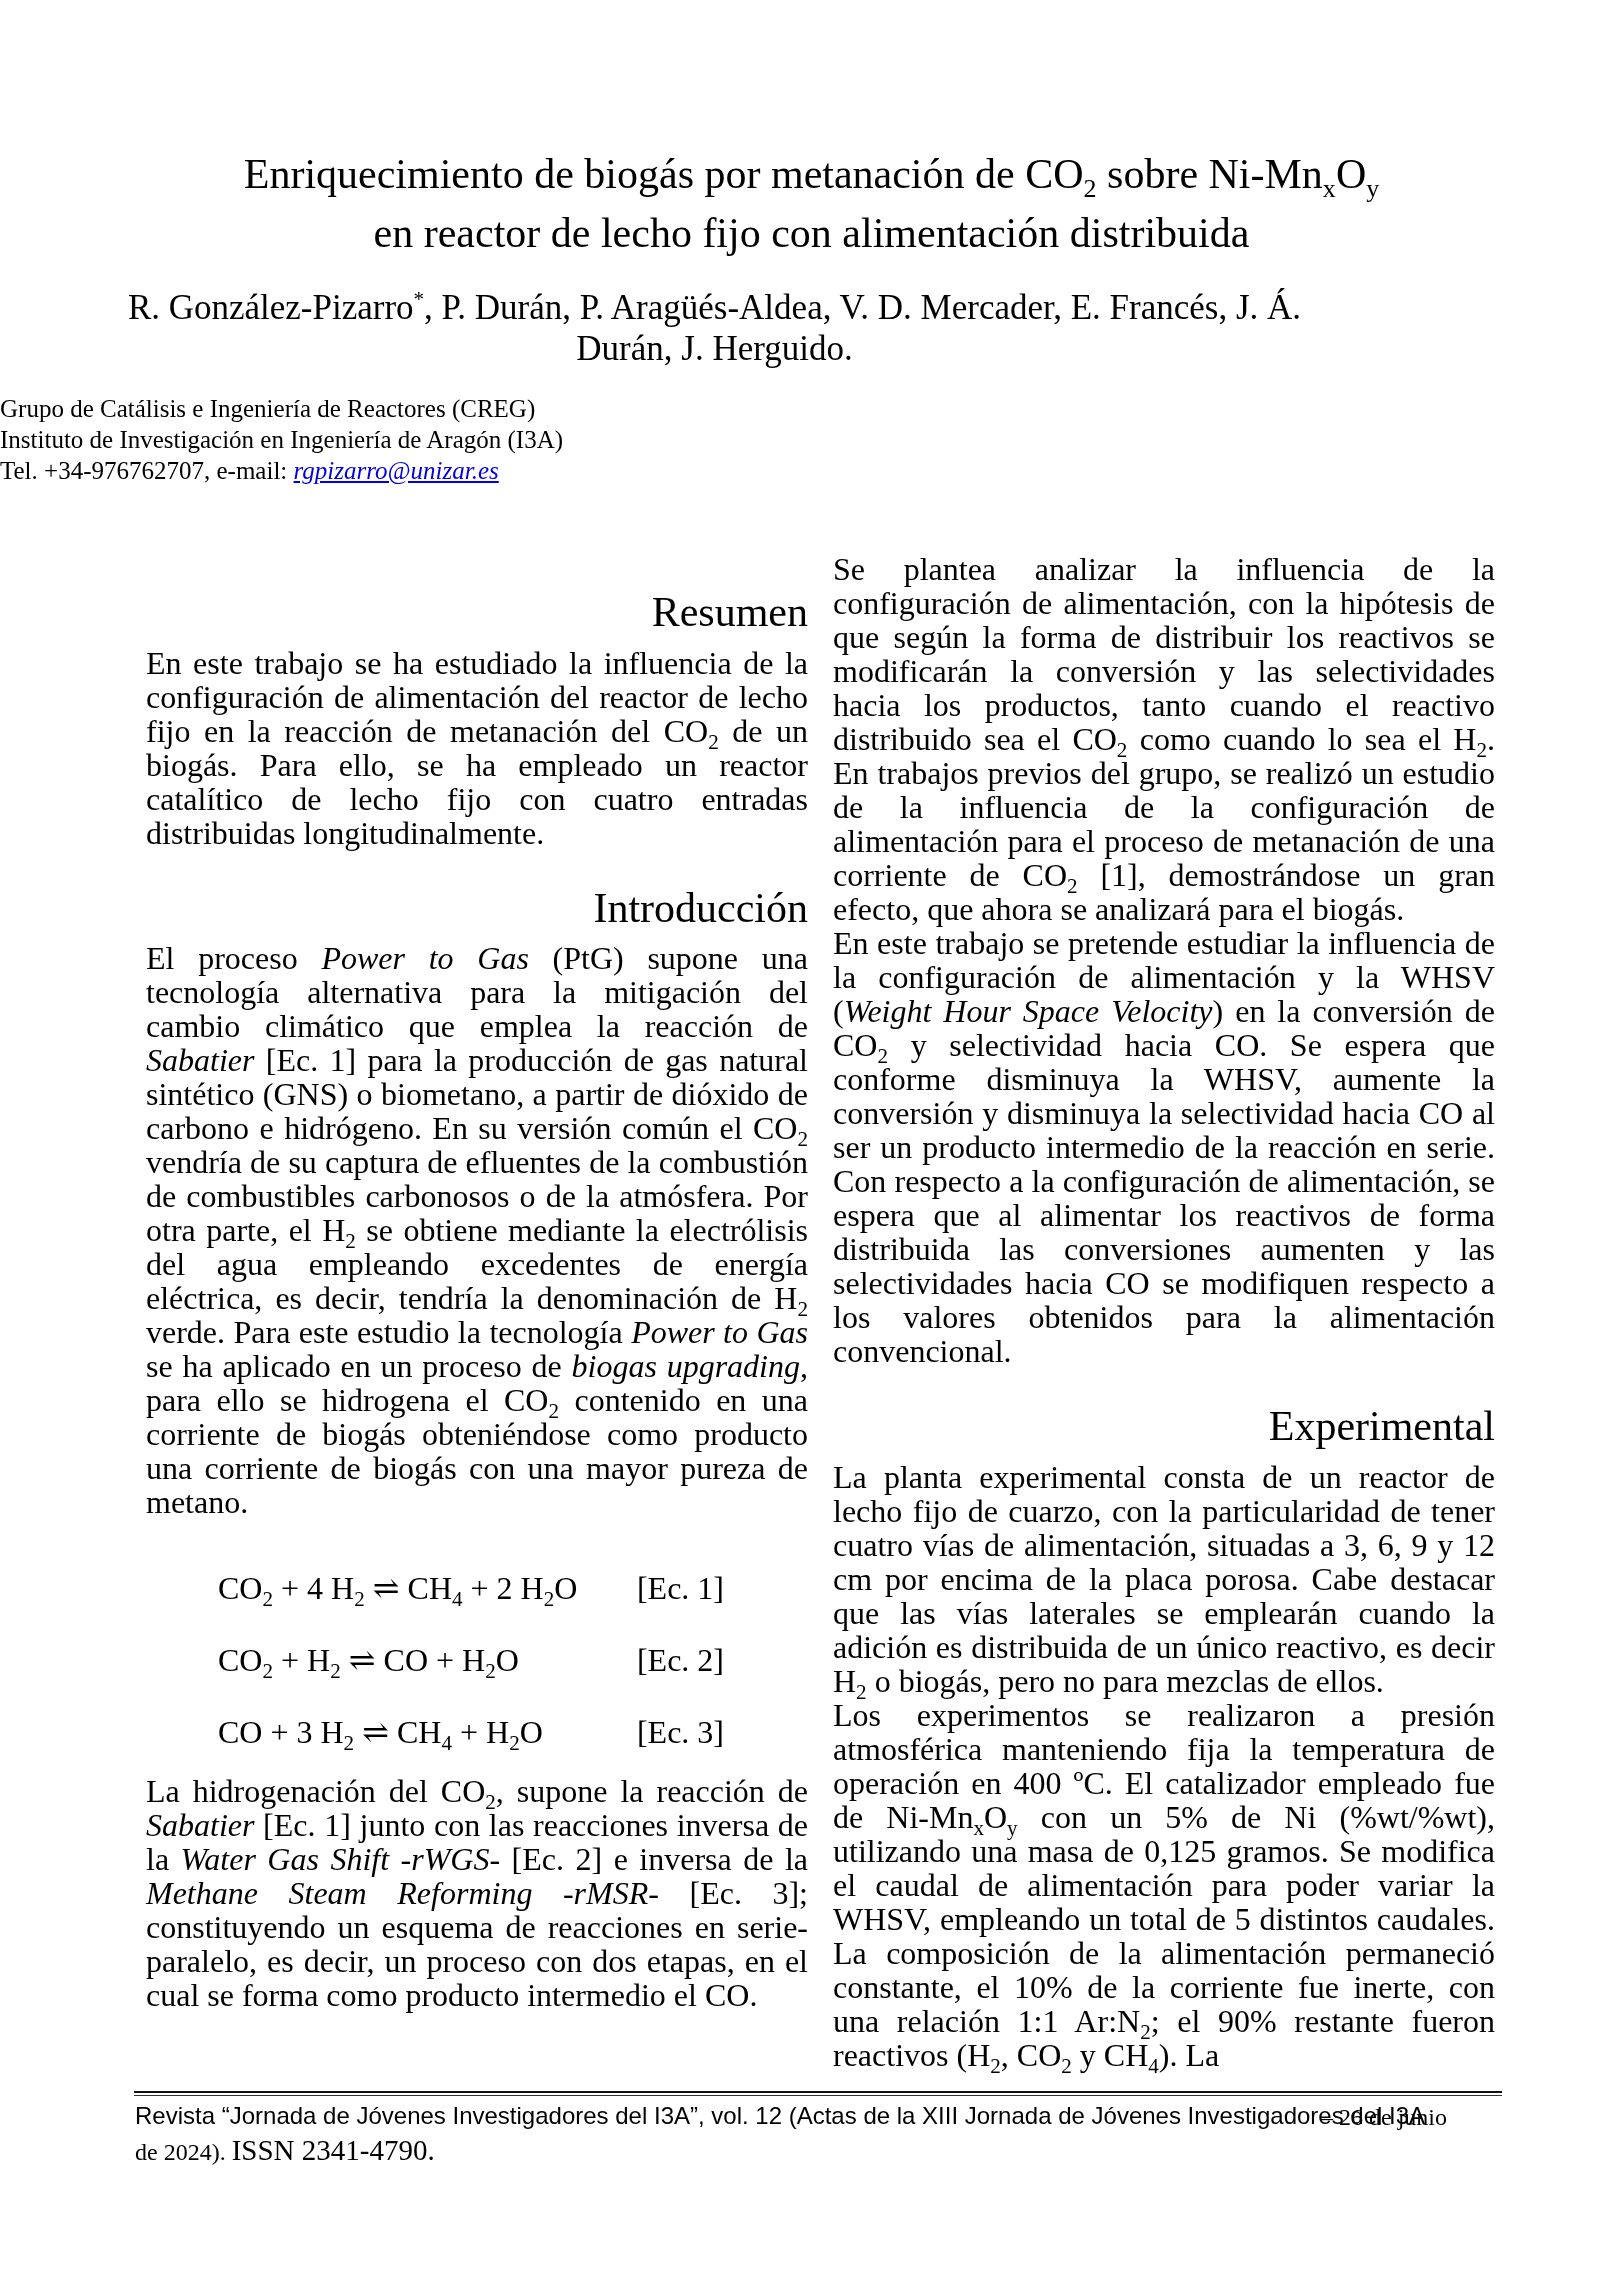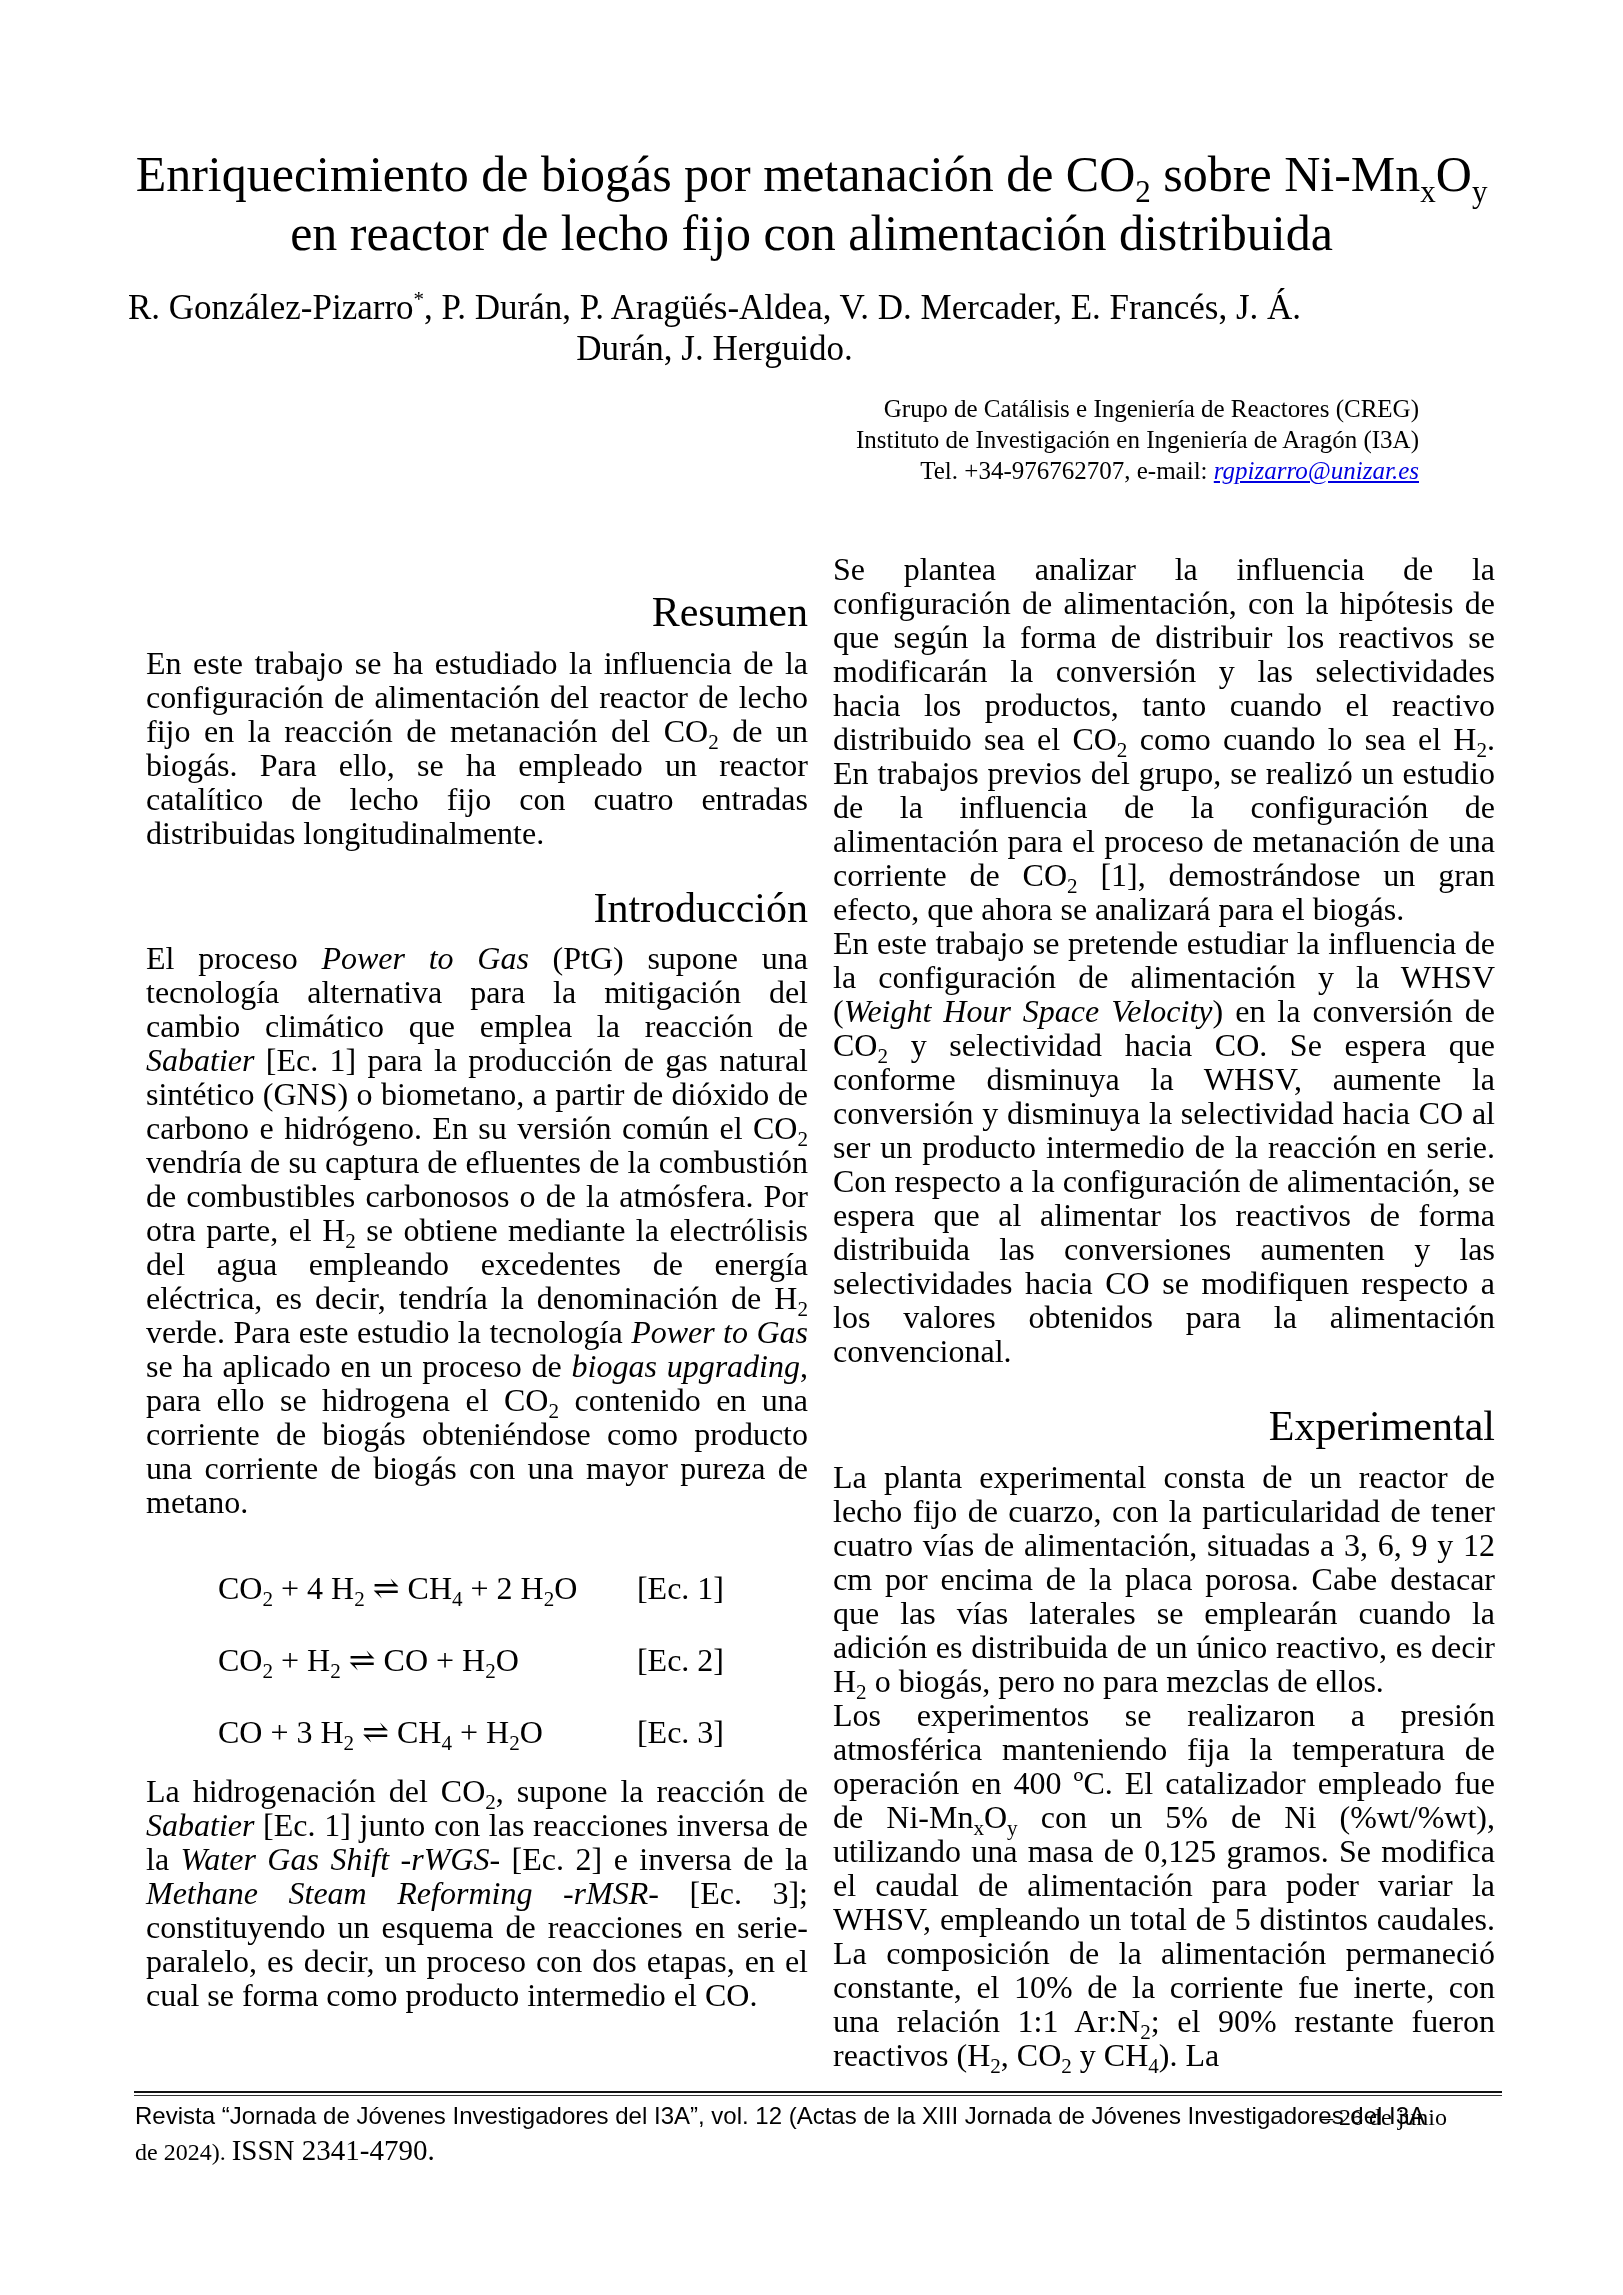--- a/index.html
+++ b/index.html
@@ -1,26 +1,26 @@
 <!DOCTYPE html>
 <html style="font-size:10.5px"><head>
 <meta charset="utf-8">
 <style>
   html,body { margin:0; padding:0; background:#ffffff; }
   body { width:1623px; height:2295px; color:#000; font-family:"Liberation Serif","DejaVu Serif",serif; }
   .page { position:relative; width:1623px; height:2295px; overflow:hidden; background:#fff; }
 
   
   .title { position:absolute; top:145px; left:0; width:1623px; text-align:center;
-           font-size:50px; line-height:59px; font-weight:normal; }
+           font-size:42px; line-height:59px; font-weight:normal; }
   .title sub { font-size:62%; }
   .authors { position:absolute; top:287px; left:0; width:1429px; text-align:center;
              font-size:35px; line-height:41px; }
   .authors sup { font-size:60%; }
-  .affil { position:absolute; top:393px; left:0; width:1419px; text-align:right;
+  .affil { position:absolute; top:393px; left:0; width:1419px; text-align:left;
            font-size:25px; line-height:31px; }
   .email-link { color:#0000e0; font-style:italic; text-decoration:underline; cursor:pointer; }
 
   
   .col { position:absolute; width:662px; font-size:32px; line-height:34px; text-align:justify;
          text-justify:inter-word; }
   .col-left  { left:146px;  top:589px; }
   .col-right { left:833px; top:552px; }
   .col h2 { font-size:42px; line-height:46px; margin:35px 0 10.5px 0; font-weight:normal; text-align:right; }
   .col h2.first { margin-top:0; }

